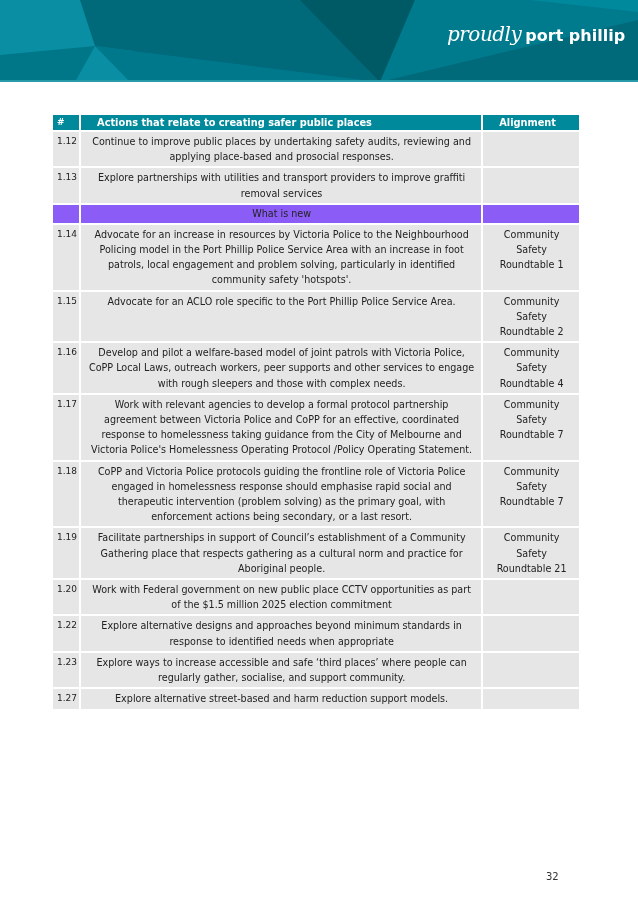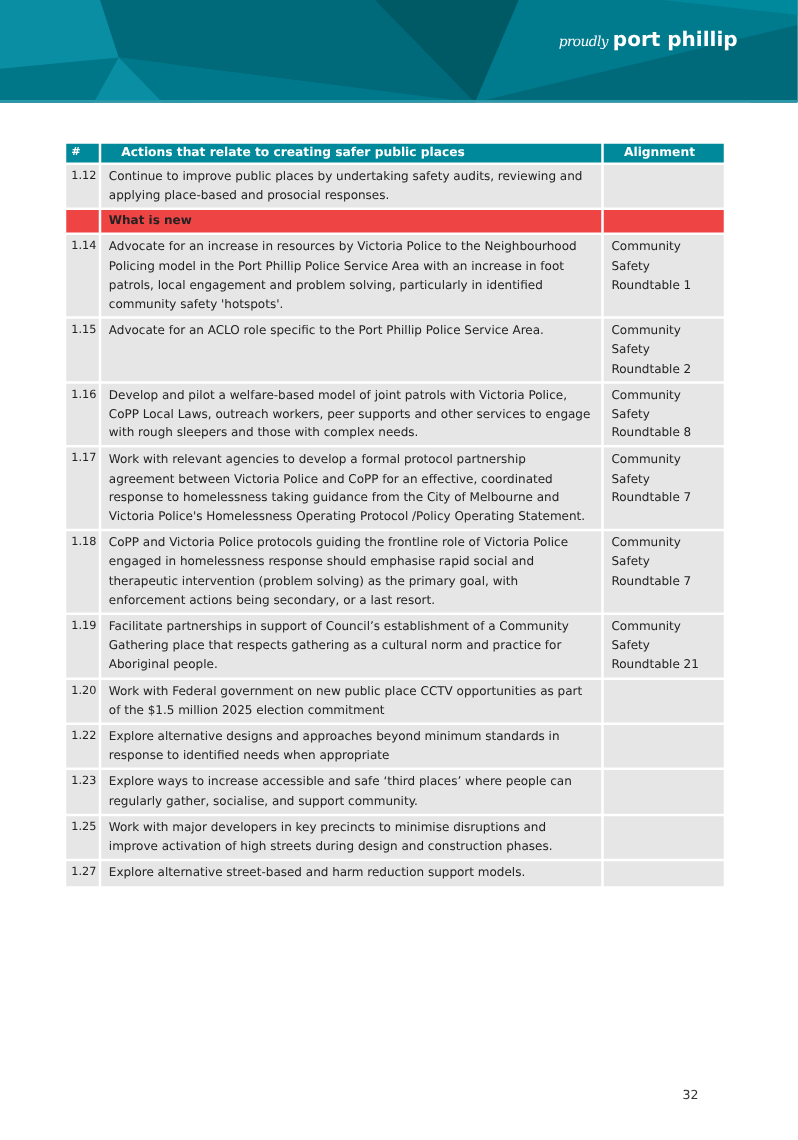--- a/index.html
+++ b/index.html
@@ -1,29 +1,29 @@
 <!DOCTYPE html>
 <html><head>
   <meta charset="utf-8">
   <style>
     html, body { margin: 0; padding: 0; }
     body { width: 638px; height: 912px; background: #ffffff; position: relative; overflow: hidden; font-family: "Liberation Sans", sans-serif; }
     .banner { position: absolute; left: 0; top: 0; width: 638px; height: 82px; overflow: hidden; background: #00687a; }
     .banner svg { position: absolute; left: 0; top: 0; }
     .logo { position: absolute; left: 447px; top: 22px; color: #ffffff; white-space: nowrap; }
-    .logo .script { font-family: "DejaVu Serif", serif; font-style: italic; font-size: 11px; letter-spacing: -0.5px; margin-right: 4px; }
+    .logo .script { font-family: "DejaVu Serif", serif; font-style: italic; font-size: 20px; letter-spacing: -0.5px; margin-right: 4px; }
     .logo .brand { font-family: "DejaVu Sans", sans-serif; font-weight: bold; font-size: 16px; margin-top: 47px; }
     .tbl { position: absolute; left: 53px; top: 115px; width: 530px; border-collapse: separate; border-spacing: 2px 2px; margin: -2px; font-family: "DejaVu Sans", sans-serif; font-size: 9.6px; color: #222; }
     .tbl td, .tbl th { padding: 2px 5px 2px 6px; vertical-align: top; line-height: 15.2px; text-align: left; }
     .tbl th { background: #00899b; color: #fff; font-weight: bold; font-size: 9.8px; line-height: 13px; padding-top: 1px; padding-bottom: 1px; padding-left: 16px; }
-    .tbl td { background: #e6e6e6; }
+    .tbl td { background: #e6e6e6; text-align: center; }
     .tbl .num { width: 19px; padding-left: 4px; padding-right: 2px; font-size: 9px; }
     .tbl .act { width: 400px; }
     .tbl .ali { width: 76px; }
-    .tbl tr.sub td { background: #ef4444; font-weight: bold; line-height: 14px; }
+    .tbl tr.sub td { background: #8b5cf6; font-weight: normal; line-height: 14px; }
     .page-num { position: absolute; left: 546px; top: 871px; font-family: "DejaVu Sans", sans-serif; font-size: 10px; color: #333; }
   </style>
 </head>
 <body>
 
 <div class="banner">
   <svg width="638" height="82" viewBox="0 0 638 82">
     <rect x="0" y="0" width="638" height="82" fill="#006a7b"></rect>
     <polygon points="0,0 90,0 160,82 0,82" fill="#0a8ea3"></polygon>
     <polygon points="0,55 95,46 75,82 0,82" fill="#007689"></polygon>
@@ -47,20 +47,25 @@
       <th class="act">Actions that relate to creating safer public places</th>
       <th class="ali">Alignment</th>
     </tr>
   </thead>
   <tbody id="tbody-before">
       <tr>
         <td class="num">1.12</td>
         <td class="act">Continue to improve public places by undertaking safety audits, reviewing and applying place-based and prosocial responses.</td>
         <td class="ali"></td>
       </tr>
+      <tr>
+        <td class="num">1.13</td>
+        <td class="act">Explore partnerships with utilities and transport providers to improve graffiti removal services</td>
+        <td class="ali"></td>
+      </tr>
     </tbody>
   <tbody>
     <tr class="sub">
       <td class="num"></td>
       <td class="act">What is new</td>
       <td class="ali"></td>
     </tr>
   </tbody>
   <tbody id="tbody-after">
       <tr>
@@ -69,21 +74,21 @@
         <td class="ali">Community Safety Roundtable 1</td>
       </tr>
       <tr>
         <td class="num">1.15</td>
         <td class="act">Advocate for an ACLO role specific to the Port Phillip Police Service Area.</td>
         <td class="ali">Community Safety Roundtable 2</td>
       </tr>
       <tr>
         <td class="num">1.16</td>
         <td class="act">Develop and pilot a welfare-based model of joint patrols with Victoria Police, CoPP Local Laws, outreach workers, peer supports and other services to engage with rough sleepers and those with complex needs.</td>
-        <td class="ali">Community Safety Roundtable 8</td>
+        <td class="ali">Community Safety Roundtable 4</td>
       </tr>
       <tr>
         <td class="num">1.17</td>
         <td class="act">Work with relevant agencies to develop a formal protocol partnership agreement between Victoria Police and CoPP for an effective, coordinated response to homelessness taking guidance from the City of Melbourne and Victoria Police's Homelessness Operating Protocol /Policy Operating Statement.</td>
         <td class="ali">Community Safety Roundtable 7</td>
       </tr>
       <tr>
         <td class="num">1.18</td>
         <td class="act">CoPP and Victoria Police protocols guiding the frontline role of Victoria Police engaged in homelessness response should emphasise rapid social and therapeutic intervention (problem solving) as the primary goal, with enforcement actions being secondary, or a last resort.</td>
         <td class="ali">Community Safety Roundtable 7</td>
@@ -102,25 +107,20 @@
         <td class="num">1.22</td>
         <td class="act">Explore alternative designs and approaches beyond minimum standards in response to identified needs when appropriate</td>
         <td class="ali"></td>
       </tr>
       <tr>
         <td class="num">1.23</td>
         <td class="act">Explore ways to increase accessible and safe ‘third places’ where people can regularly gather, socialise, and support community.</td>
         <td class="ali"></td>
       </tr>
       <tr>
-        <td class="num">1.25</td>
-        <td class="act">Work with major developers in key precincts to minimise disruptions and improve activation of high streets during design and construction phases.</td>
-        <td class="ali"></td>
-      </tr>
-      <tr>
         <td class="num">1.27</td>
         <td class="act">Explore alternative street-based and harm reduction support models.</td>
         <td class="ali"></td>
       </tr>
     </tbody>
 </table>
 
 <div class="page-num">32</div>
 
 </body></html>

